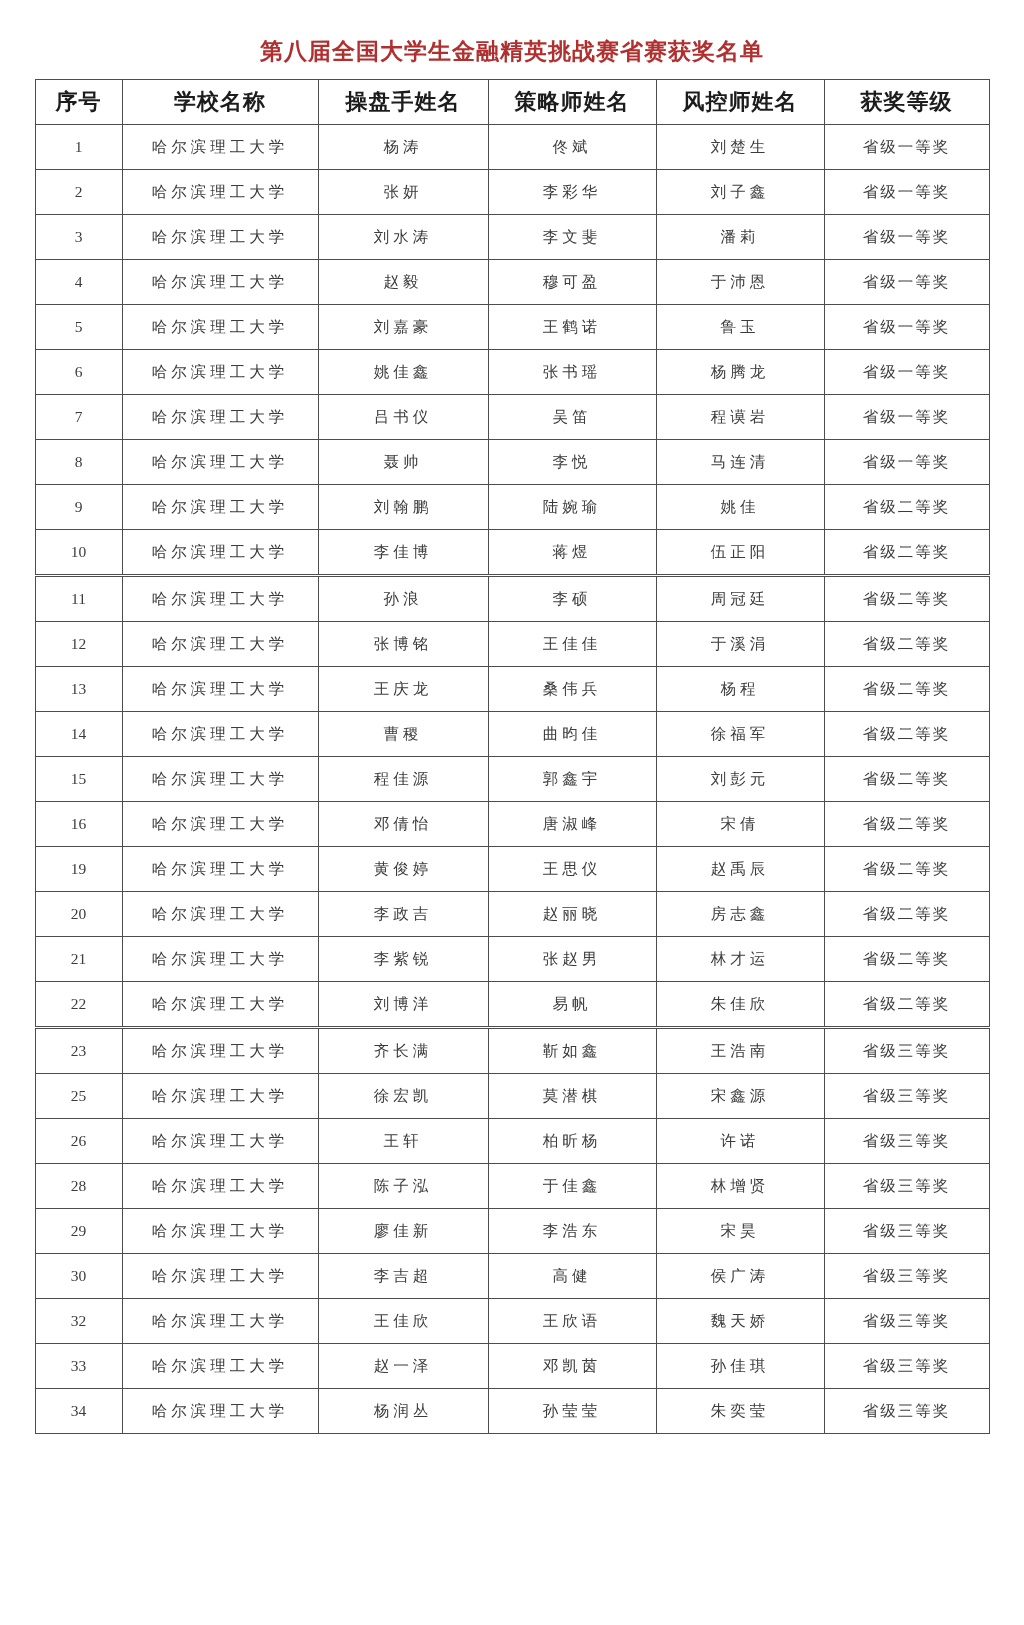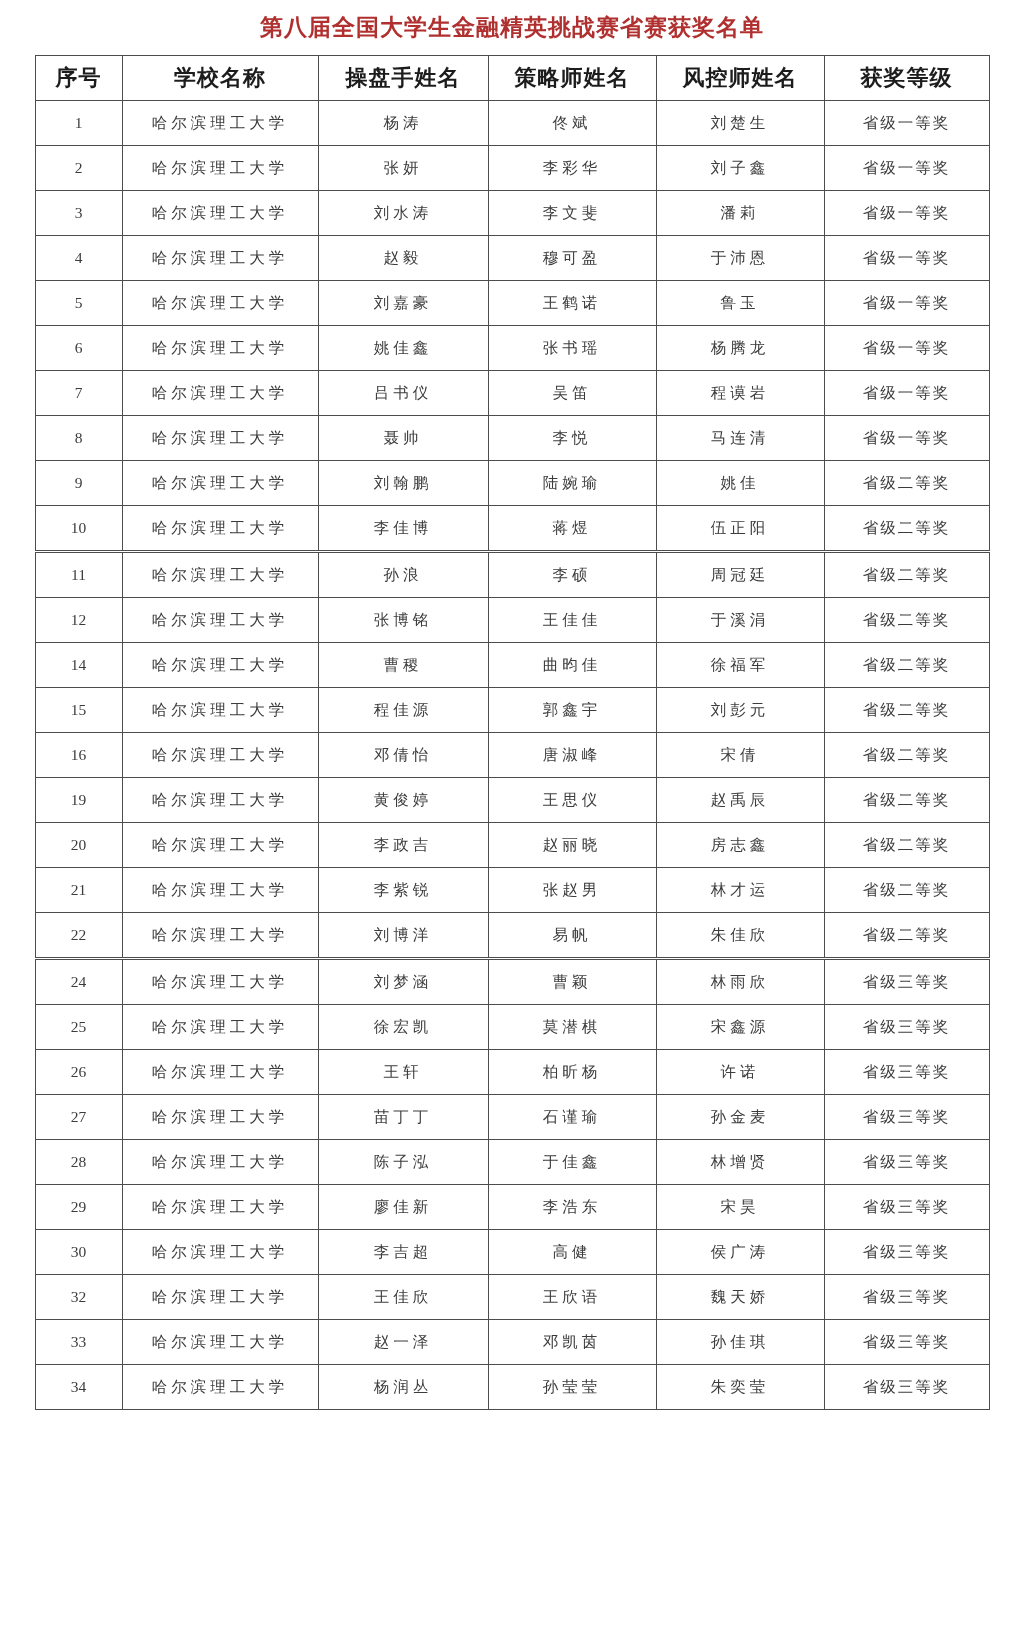--- a/index.html
+++ b/index.html
@@ -6,21 +6,21 @@
     margin: 0;
     padding: 0;
     background: #ffffff;
     font-family: "Liberation Serif", "DejaVu Serif", serif;
   }
   .page {
     width: 1024px;
     height: 1625px;
     background: #ffffff;
     box-sizing: border-box;
-    padding-top: 12px;
+    padding-top: 36px;
     overflow: hidden;
   }
   .doc-title {
     text-align: center;
     font-size: 23px;
     font-weight: bold;
     letter-spacing: 1px;
     margin: 0 0 12px 0;
   }
   table.award-table {
@@ -183,20 +183,28 @@
         </tr>
         <tr>
           <td class="cell-no">12</td>
           <td class="cell-school">哈尔滨理工大学</td>
           <td class="cell-trader">张博铭</td>
           <td class="cell-strategist">王佳佳</td>
           <td class="cell-risk">于溪涓</td>
           <td class="cell-award">省级二等奖</td>
         </tr>
         <tr>
+          <td class="cell-no">13</td>
+          <td class="cell-school">哈尔滨理工大学</td>
+          <td class="cell-trader">王庆龙</td>
+          <td class="cell-strategist">桑伟兵</td>
+          <td class="cell-risk">杨程</td>
+          <td class="cell-award">省级二等奖</td>
+        </tr>
+        <tr>
           <td class="cell-no">14</td>
           <td class="cell-school">哈尔滨理工大学</td>
           <td class="cell-trader">曹稷</td>
           <td class="cell-strategist">曲昀佳</td>
           <td class="cell-risk">徐福军</td>
           <td class="cell-award">省级二等奖</td>
         </tr>
         <tr>
           <td class="cell-no">15</td>
           <td class="cell-school">哈尔滨理工大学</td>
@@ -239,49 +247,41 @@
         </tr>
         <tr class="section-break">
           <td class="cell-no">22</td>
           <td class="cell-school">哈尔滨理工大学</td>
           <td class="cell-trader">刘博洋</td>
           <td class="cell-strategist">易帆</td>
           <td class="cell-risk">朱佳欣</td>
           <td class="cell-award">省级二等奖</td>
         </tr>
         <tr>
-          <td class="cell-no">24</td>
-          <td class="cell-school">哈尔滨理工大学</td>
-          <td class="cell-trader">刘梦涵</td>
-          <td class="cell-strategist">曹颖</td>
-          <td class="cell-risk">林雨欣</td>
+          <td class="cell-no">23</td>
+          <td class="cell-school">哈尔滨理工大学</td>
+          <td class="cell-trader">齐长满</td>
+          <td class="cell-strategist">靳如鑫</td>
+          <td class="cell-risk">王浩南</td>
           <td class="cell-award">省级三等奖</td>
         </tr>
         <tr>
           <td class="cell-no">25</td>
           <td class="cell-school">哈尔滨理工大学</td>
           <td class="cell-trader">徐宏凯</td>
           <td class="cell-strategist">莫潜棋</td>
           <td class="cell-risk">宋鑫源</td>
           <td class="cell-award">省级三等奖</td>
         </tr>
         <tr>
           <td class="cell-no">26</td>
           <td class="cell-school">哈尔滨理工大学</td>
           <td class="cell-trader">王轩</td>
           <td class="cell-strategist">柏昕杨</td>
           <td class="cell-risk">许诺</td>
-          <td class="cell-award">省级三等奖</td>
-        </tr>
-        <tr>
-          <td class="cell-no">27</td>
-          <td class="cell-school">哈尔滨理工大学</td>
-          <td class="cell-trader">苗丁丁</td>
-          <td class="cell-strategist">石谨瑜</td>
-          <td class="cell-risk">孙金麦</td>
           <td class="cell-award">省级三等奖</td>
         </tr>
         <tr>
           <td class="cell-no">28</td>
           <td class="cell-school">哈尔滨理工大学</td>
           <td class="cell-trader">陈子泓</td>
           <td class="cell-strategist">于佳鑫</td>
           <td class="cell-risk">林增贤</td>
           <td class="cell-award">省级三等奖</td>
         </tr>

